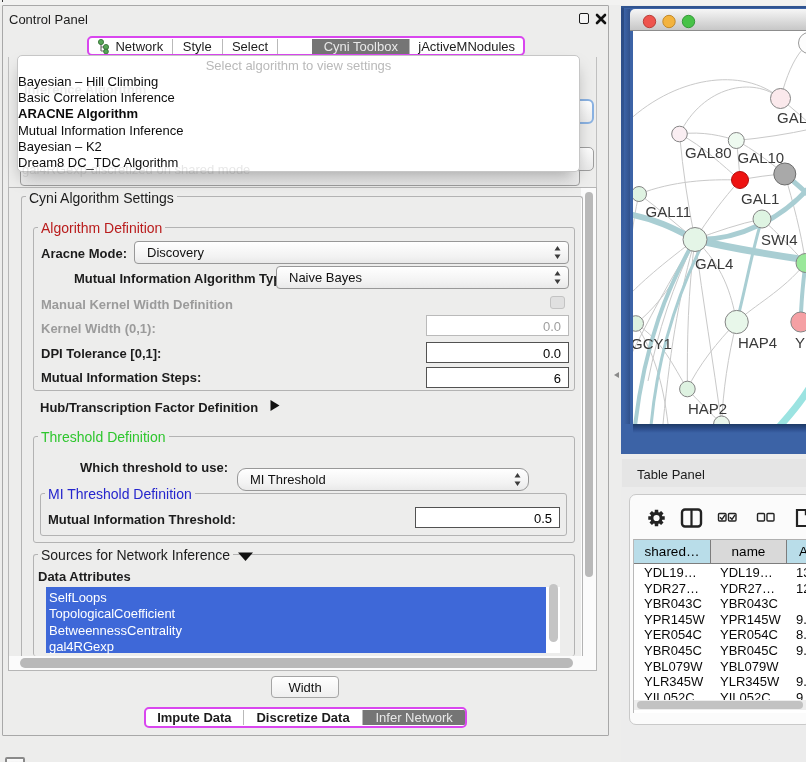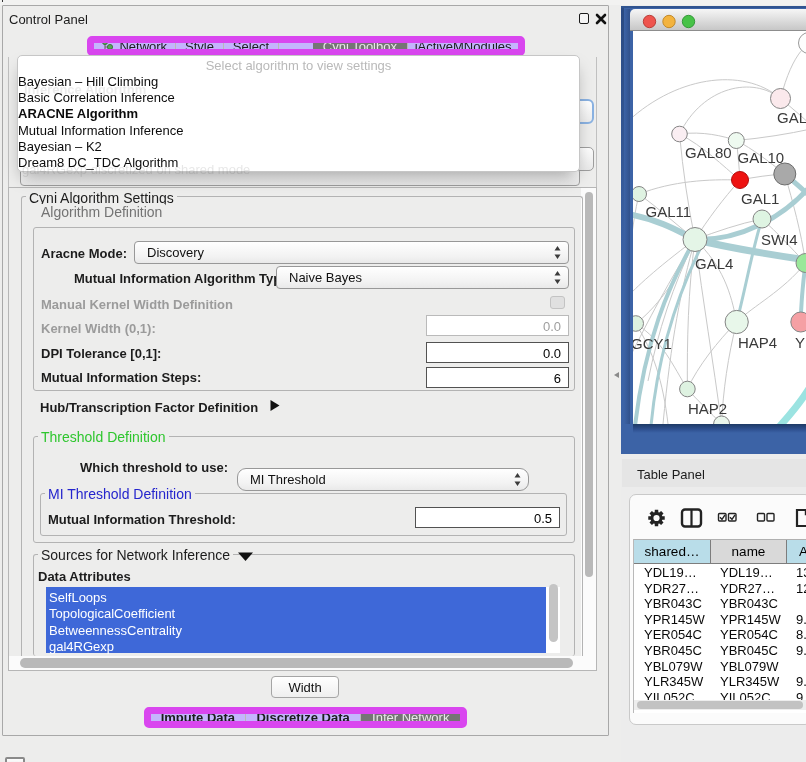--- a/index.html
+++ b/index.html
@@ -11,22 +11,22 @@
   .g13{font:bold 13px "Liberation Sans",sans-serif;color:#9b9b9b;}
   .t14{font:14px "Liberation Sans",sans-serif;}
   .grp{position:absolute;border:1px solid #b3b3b3;border-radius:3px;}
   .gtitle{position:absolute;background:#ededec;padding:0 3px;white-space:nowrap;}
   .combo{position:absolute;border:1px solid #989898;border-radius:4px;
          background:linear-gradient(#ffffff,#f2f2f2 70%,#e9e9e9);}
   .combo .ct{position:absolute;left:12px;top:3px;font:13px "Liberation Sans",sans-serif;color:#111;}
   .carr{position:absolute;right:7px;top:4px;width:7px;height:13px;}
   .fld{position:absolute;background:#fff;}
   .fld span{position:absolute;right:7px;top:3px;font:13px "Liberation Sans",sans-serif;}
-  .seg{position:absolute;border:7px solid #d946ef;border-radius:5px;background:#c4b5fd;
-       display:flex;overflow:hidden;}
+  .seg{position:absolute;border:2px solid #d946ef;border-radius:5px;background:#ffffff;
+       display:flex;overflow:hidden;align-items:center;}
   .seg>div{display:flex;align-items:center;justify-content:center;border-right:1px solid #b9b9b9;
            font:13px "Liberation Sans",sans-serif;color:#1c1c1c;}
   .seg>div:last-child{border-right:none;}
   .seg>div.sel{background:#757575;color:#e9e9e9;}
 </style>
 </head>
 <body>
 
 <div class="abs" style="left:0;top:0;width:806px;height:5px;background:#f2f2f1;"></div>
 
@@ -63,21 +63,21 @@
 <div class="abs" style="left:581px;top:188px;width:15px;height:468px;background:#fbfbfb;"></div>
 <div class="abs" style="left:585px;top:192px;width:8px;height:385px;background:#b9b9b9;border-radius:4px;"></div>
 
 <div class="abs" style="left:9px;top:656px;width:587px;height:14px;background:#fbfbfb;"></div>
 <div class="abs" style="left:20px;top:658px;width:553px;height:10px;background:#b9b9b9;border-radius:5px;"></div>
 
 <div class="grp" style="left:21px;top:196px;width:560px;height:459px;border-bottom:none;border-radius:3px 3px 0 0;"></div>
 <div class="gtitle t14" style="left:26px;top:190px;color:#1c1c1c;">Cyni Algorithm Settings</div>
 
 <div class="grp" style="left:33px;top:227px;width:540px;height:162px;"></div>
-<div class="gtitle t14" style="left:38px;top:204px;color:#737373;">Algorithm Definition</div>
+<div class="gtitle t14" style="left:38px;top:220px;color:#b91c1c;">Algorithm Definition</div>
 
 <div class="abs b13" style="left:41px;top:246px;">Aracne Mode:</div>
 <div class="combo" style="left:134px;top:241px;width:433px;height:21px;">
   <span class="ct">Discovery</span>
   <svg class="carr" viewBox="0 0 7 13">
       <path d="M3.5 0 L6.5 4.5 L0.5 4.5 Z M3.5 13 L6.5 8.5 L0.5 8.5 Z" fill="#3c3c3c"></path>
     </svg>
 </div>
 
 <div class="abs b13" style="left:41px;top:271px;margin-left:33px;">Mutual Information Algorithm Type:</div>

